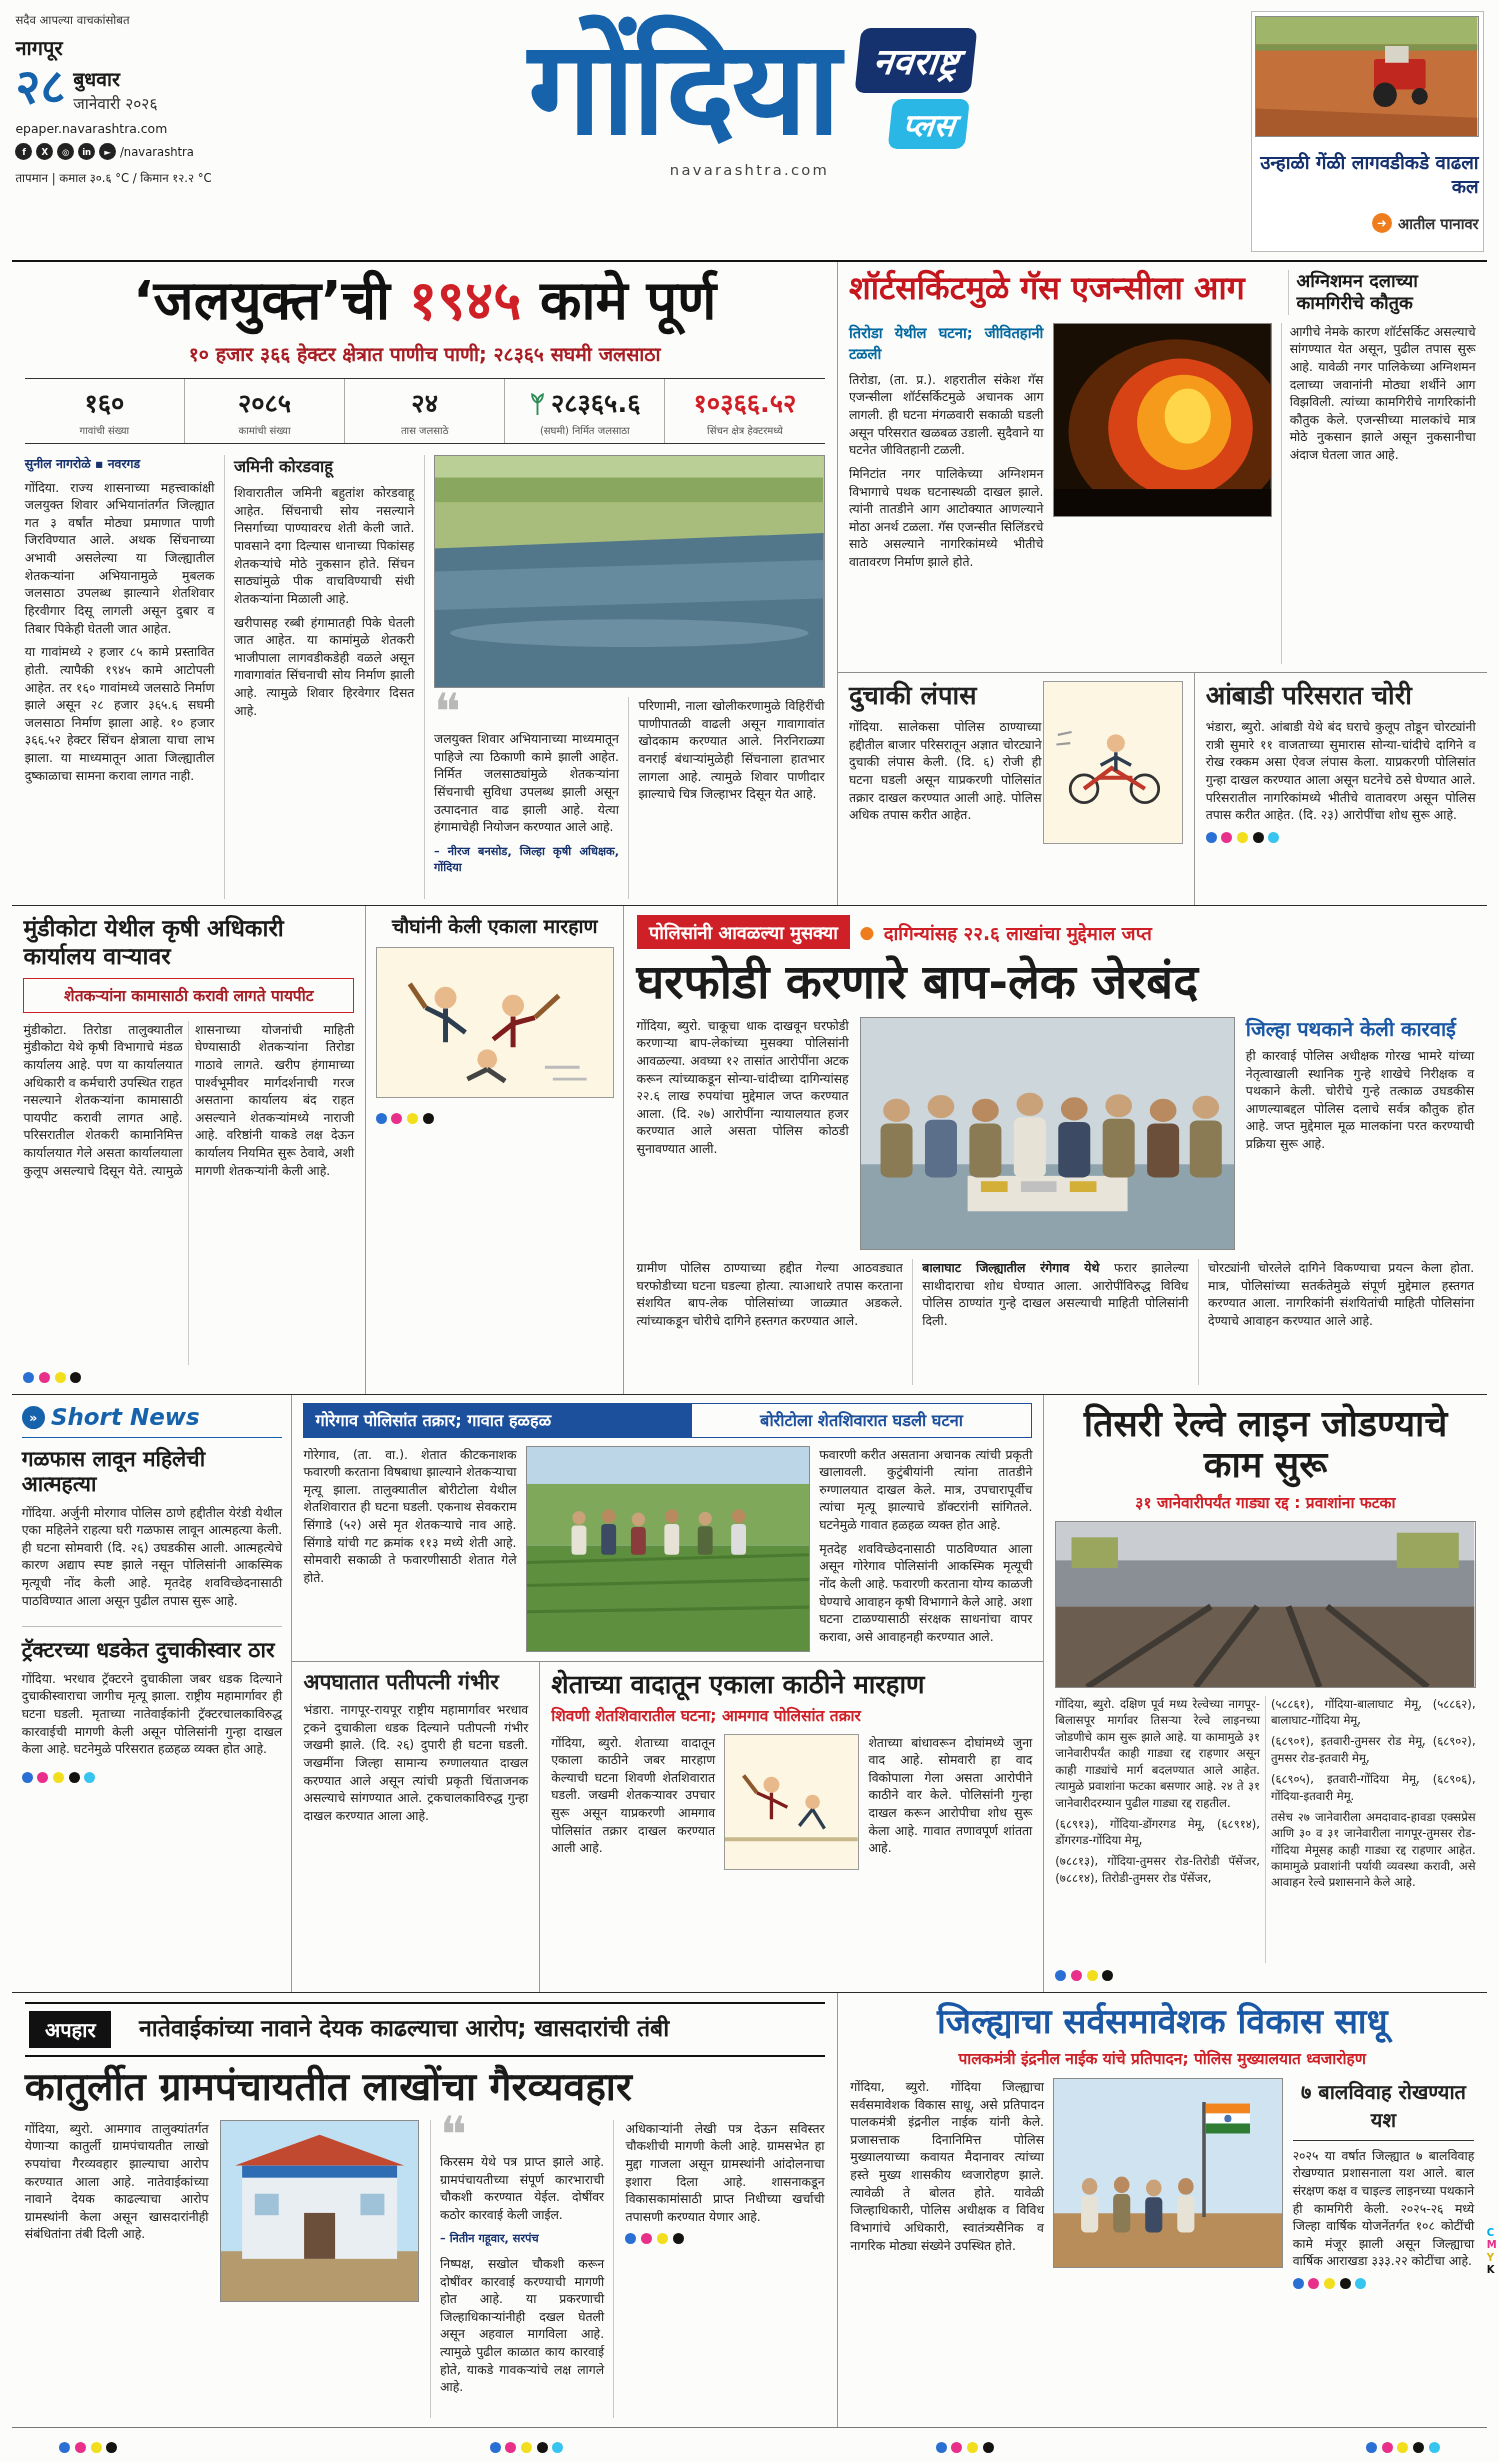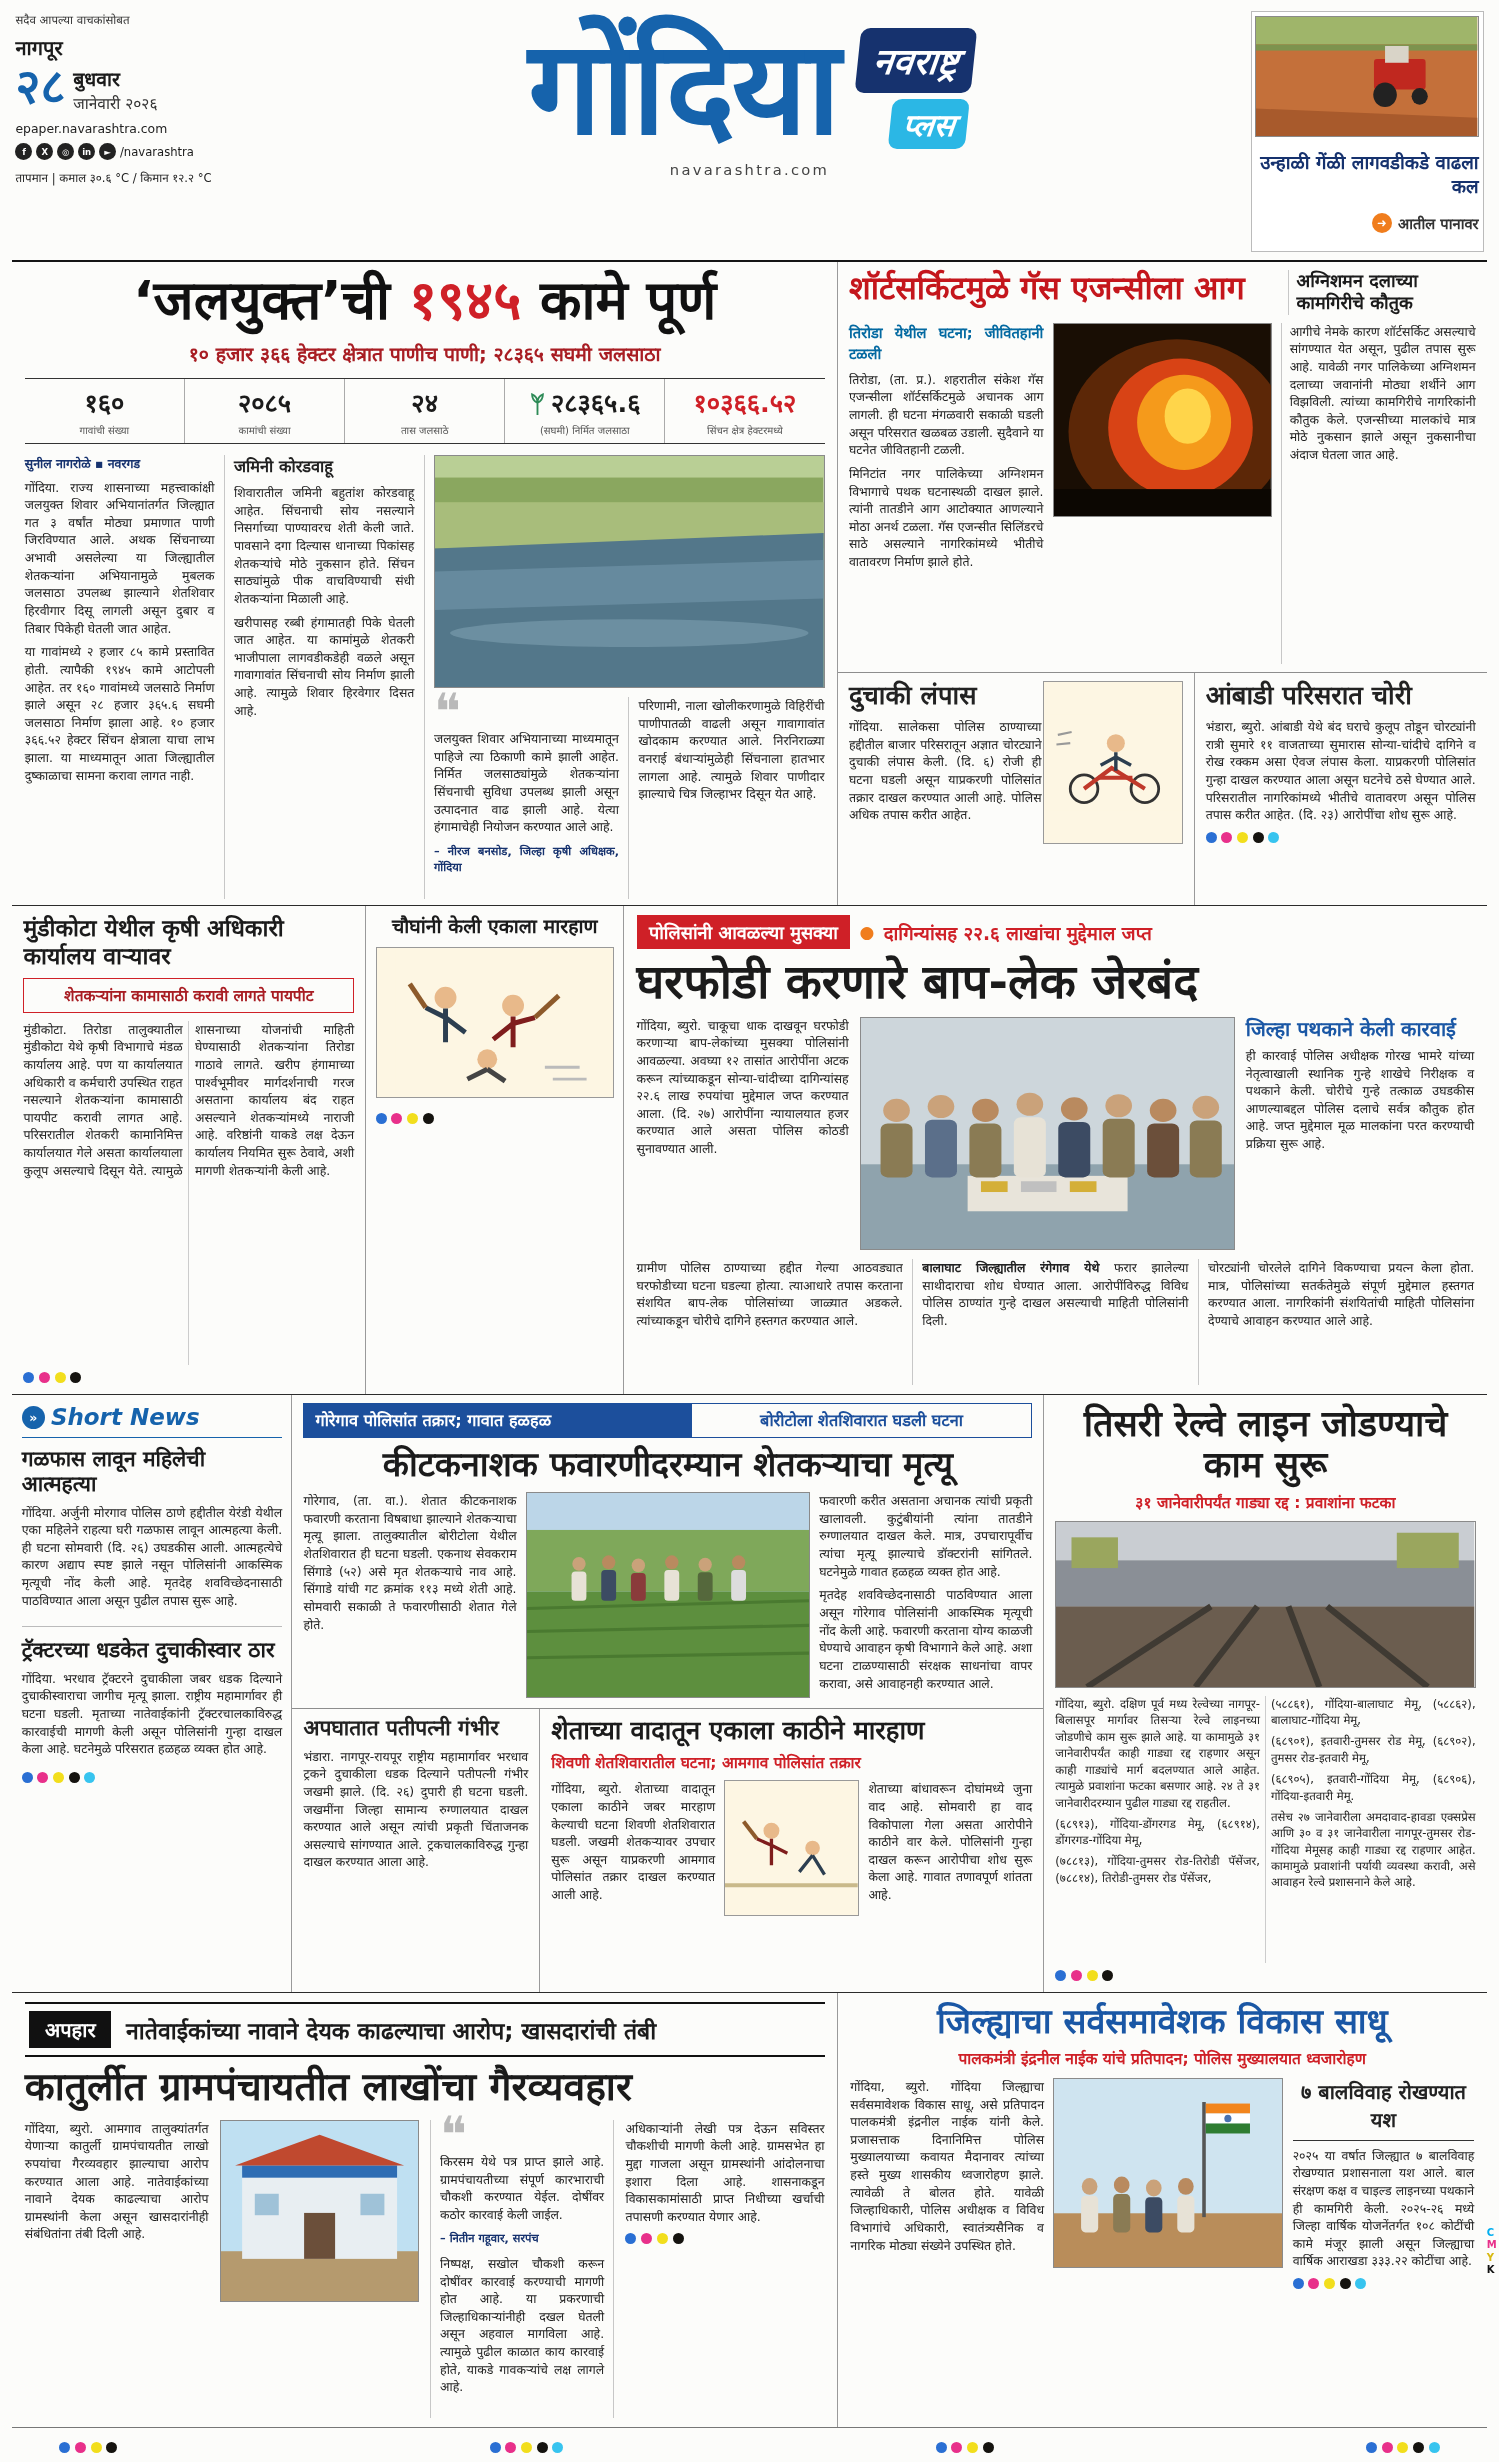--- a/index.html
+++ b/index.html
@@ -133,21 +133,21 @@
 .stick-cartoon{width:28%;height:136px;align-self:flex-start}
 .rail-col{width:30%;padding:9.3px 11px;display:flex;flex-direction:column}
 .rail-hl{font-size:36px;font-weight:bold;text-align:center;line-height:1.12}
 .rail-sub{color:#cf2027;font-size:15.5px;font-weight:bold;text-align:center;margin:6.2px 0 7.8px}
 .ph-rail{height:167px;margin-bottom:7.8px}
 .rail-body{column-count:2;column-gap:11px;column-rule:0.8px solid #ccc;flex:1;font-size:11.6px}
 .rail-body p{margin-bottom:4.7px}
 
 .sec-d{min-height:435px;border-bottom:0.8px solid #777}
 .gram-art{width:56%;border-right:0.8px solid #9a9a9a;padding:9.3px 12.4px;display:flex;flex-direction:column}
-.gram-kicker{display:flex;align-items:center;gap:15px;border-top:2.3px solid #111;border-bottom:2.3px solid #111;padding:6.2px 4.7px;margin-bottom:9.3px}
+.gram-kicker{display:flex;gap:28px;border-top:2.3px solid #111;border-bottom:2.3px solid #111;padding:6.2px 4.7px;margin-bottom:9.3px}
 .gram-label{background:#111;color:#fff;font-size:20px;font-weight:bold;padding:5.4px 15.5px}
 .gram-kick-text{font-size:23px;font-weight:bold}
 .gram-hl{font-size:39px;font-weight:bold;margin-bottom:11px;line-height:1.1}
 .gram-mid{display:flex;gap:11px;flex:1}
 .gram-c{width:24%}
 .ph-building{width:26%;height:182px;align-self:flex-start}
 .gram-quote{width:24%;border-left:0.8px solid #c7c7c7;border-right:0.8px solid #c7c7c7;padding:0 9.3px}
 .gram-c-last{width:26%}
 .vikas-art{width:44%;padding:9.3px 12.4px;display:flex;flex-direction:column}
 .vikas-hl{font-size:34px;font-weight:bold;color:#1a57a5;text-align:center;line-height:1.12}
@@ -483,21 +483,20 @@
           <i class="c5"></i>
         </span>
     </aside>
 
     <div class="pest-col">
       <article>
         <div class="pest-kicker">
           <span class="pk-left">गोरेगाव पोलिसांत तक्रार; गावात हळहळ</span>
           <span class="pk-right">बोरीटोला शेतशिवारात घडली घटना</span>
         </div>
-        <h1 class="pest-hl">कीटकनाशक फवारणीदरम्यान शेतकऱ्याचा मृत्यू</h1>
         <div class="pest-mid jtext">
           <div class="pest-c">
             <p>गोरेगाव, (ता. वा.). शेतात कीटकनाशक फवारणी करताना विषबाधा झाल्याने शेतकऱ्याचा मृत्यू झाला. तालुक्यातील बोरीटोला येथील शेतशिवारात ही घटना घडली. एकनाथ सेवकराम सिंगाडे (५२) असे मृत शेतकऱ्याचे नाव आहे. सिंगाडे यांची गट क्रमांक ११३ मध्ये शेती आहे. सोमवारी सकाळी ते फवारणीसाठी शेतात गेले होते.</p>
           </div>
           <div class="photo ph-field">
             <svg viewBox="0 0 380 265" preserveAspectRatio="none">
               <rect width="380" height="265" fill="#bcd6e8"></rect>
               <rect y="48" width="380" height="80" fill="#7fa85a"></rect>
               <rect y="128" width="380" height="137" fill="#5d8f3e"></rect>
               <path d="M0 150 L380 140 M0 180 L380 172 M0 214 L380 208" stroke="#4a7a30" stroke-width="4"></path>

